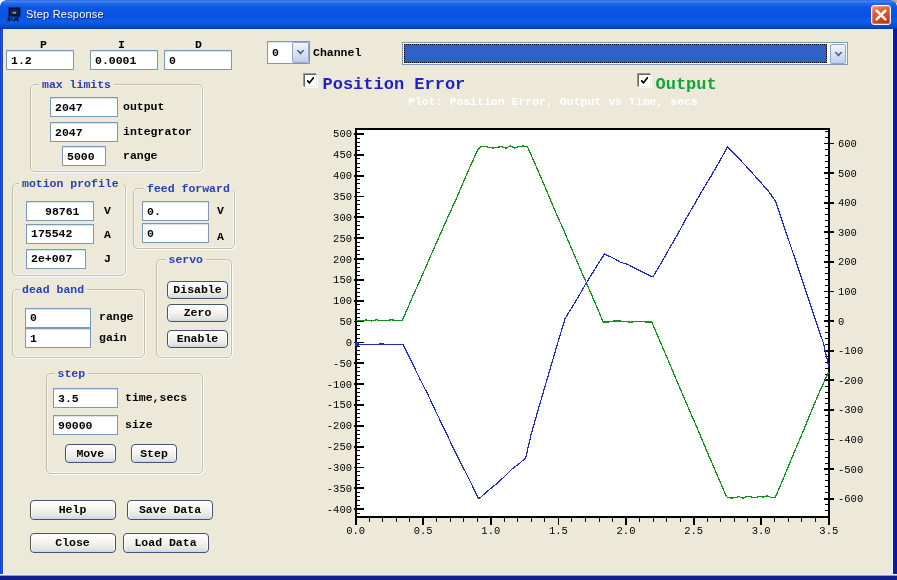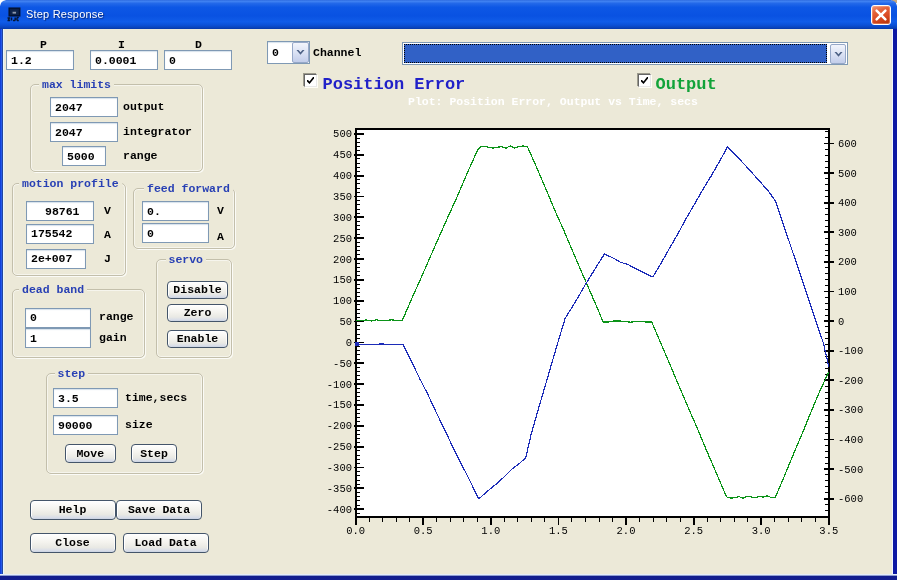--- a/index.html
+++ b/index.html
@@ -173,21 +173,21 @@
     </div>
     <div class="lb" style="left:125px;top:391px;">time,secs</div>
 <div class="fld" style="left:53px;top:415px;width:65px;height:20px;">
       <span style="left:4px;">90000</span>
     </div>
     <div class="lb" style="left:125px;top:418px;">size</div>
 <div class="btn" style="left:64.5px;top:444px;width:51.5px;height:19px;line-height:17px;">Move</div>
 <div class="btn" style="left:131px;top:444px;width:46px;height:19px;line-height:17px;">Step</div>
 
 <div class="btn" style="left:29.5px;top:499.5px;width:86px;height:20px;line-height:18px;">Help</div>
-<div class="btn" style="left:116px;top:499.5px;width:86px;height:20px;line-height:18px;">Save Data</div>
+<div class="btn" style="left:127px;top:499.5px;width:86px;height:20px;line-height:18px;">Save Data</div>
 <div class="btn" style="left:29.5px;top:532.5px;width:86px;height:20px;line-height:18px;">Close</div>
 <div class="btn" style="left:122.5px;top:532.5px;width:86px;height:20px;line-height:18px;">Load Data</div>
 
 <svg width="897" height="580" viewBox="0 0 897 580" style="position:absolute;left:0;top:0;" shape-rendering="crispEdges">
 <rect x="355.6" y="129.0" width="473.2" height="388.0" fill="#ffffff" stroke="#000000" stroke-width="1.8"></rect>
 <g stroke="#000000" stroke-width="1.8">
 <line x1="353.5" y1="133.9" x2="363.5" y2="133.9"></line>
 <line x1="353.5" y1="154.7" x2="363.5" y2="154.7"></line>
 <line x1="353.5" y1="175.6" x2="363.5" y2="175.6"></line>
 <line x1="353.5" y1="196.4" x2="363.5" y2="196.4"></line>

